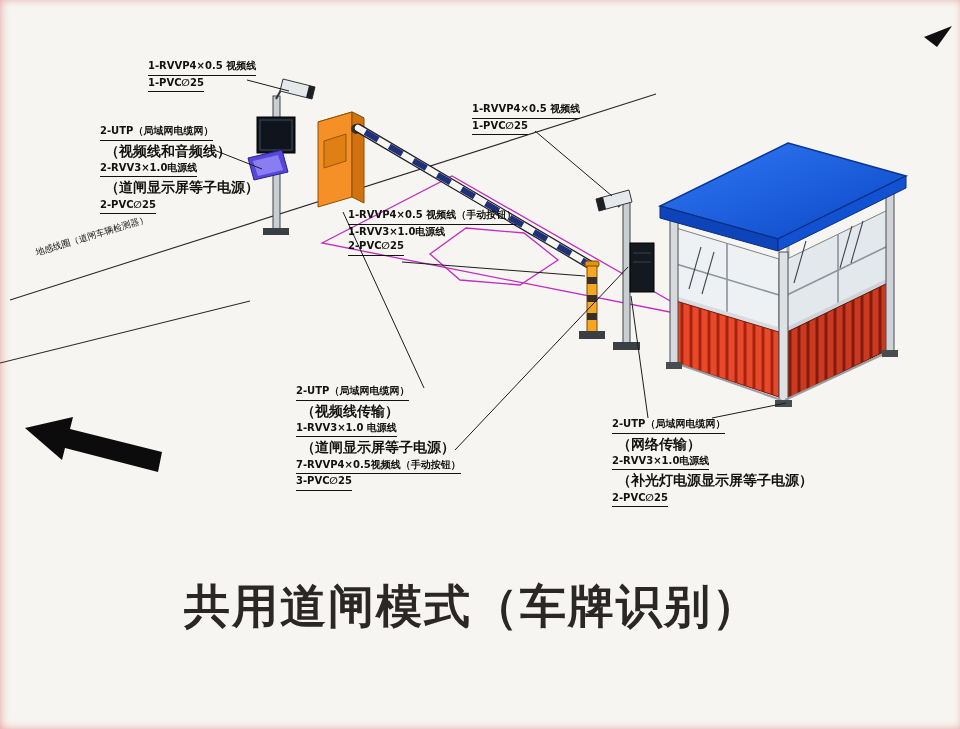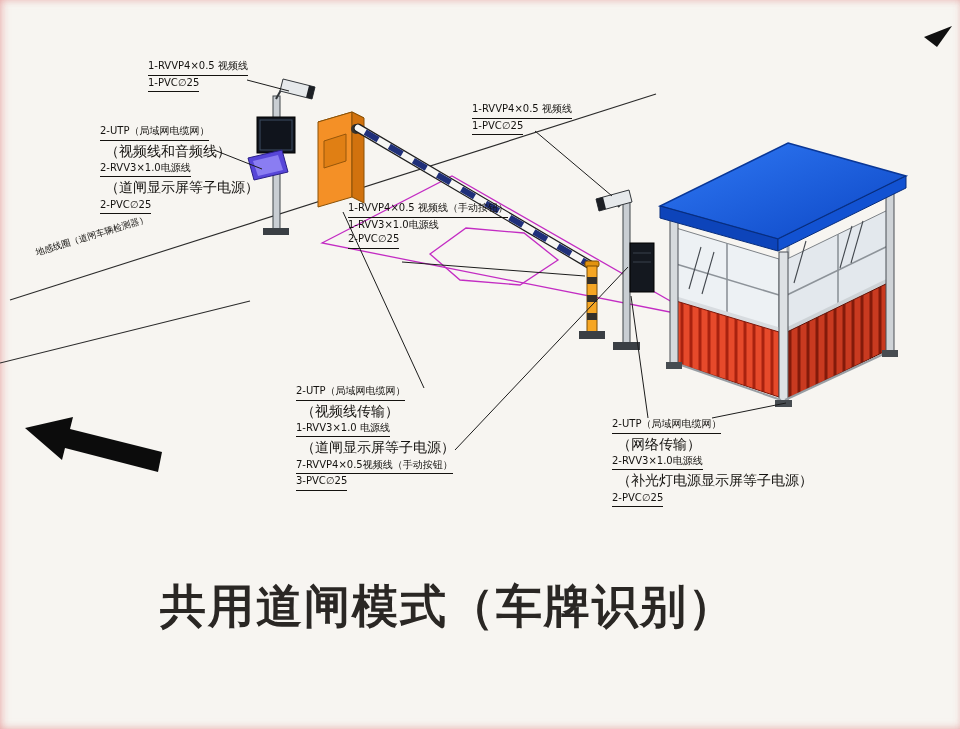--- a/index.html
+++ b/index.html
@@ -3,27 +3,27 @@
 <meta charset="utf-8">
 <style>
   html,body{margin:0;padding:0;}
   body{width:960px;height:729px;background:#efece8;font-family:"DejaVu Sans","Liberation Sans",sans-serif;}
   .stage{position:relative;width:960px;height:729px;overflow:hidden;background:#f7f5f1;
     box-shadow:inset 5px 0 8px -3px rgba(228,140,140,.55),
                inset 0 5px 9px -5px rgba(228,140,140,.38),
                inset 0 -6px 9px -5px rgba(228,140,140,.38),
                inset -4px 0 8px -5px rgba(228,140,140,.3);}
   svg.canvas{position:absolute;left:0;top:0;}
-  .cad-label{position:absolute;color:#14120f;font-size:10px;line-height:1.45;white-space:nowrap;z-index:3;}
+  .cad-label{position:absolute;color:#14120f;font-size:10px;line-height:1.45;white-space:nowrap;z-index:3;font-weight:bold;}
   .cad-label .ln{display:block;width:max-content;}
   .cad-label .u{border-bottom:1.2px solid #14120f;padding-bottom:1px;}
   .cad-label .sm{font-size:14px;margin-left:5px;}
   .loop-label{position:absolute;left:34px;top:247px;font-size:9px;color:#14120f;
     transform:rotate(-17deg);transform-origin:0 0;white-space:nowrap;z-index:3;}
-  .main-title{position:absolute;left:48px;top:576px;width:800px;text-align:center;
+  .main-title{position:absolute;left:72px;top:576px;width:800px;text-align:center;
     font-size:46px;font-weight:700;letter-spacing:2px;color:#2a2724;z-index:3;}
 </style>
 </head>
 <body>
 
 <div class="stage">
 
   <svg class="canvas" width="960" height="729" viewBox="0 0 960 729">
     <defs>
       <linearGradient id="roofG" x1="0" y1="0" x2="1" y2="1">
@@ -150,21 +150,21 @@
   </div>
 
   <div class="cad-label" style="left:100px;top:124px">
     <span class="ln u">2-UTP（局域网电缆网）</span>
     <span class="ln sm">（视频线和音频线）</span>
     <span class="ln u">2-RVV3×1.0电源线</span>
     <span class="ln sm">（道闸显示屏等子电源）</span>
     <span class="ln u">2-PVC∅25</span>
   </div>
 
-  <div class="cad-label" style="left:348px;top:201px">
+  <div class="cad-label" style="left:348px;top:208px">
     <span class="ln u">1-RVVP4×0.5 视频线（手动按钮）</span>
     <span class="ln">1-RVV3×1.0电源线</span>
     <span class="ln u">2-PVC∅25</span>
   </div>
 
   <div class="cad-label" style="left:472px;top:102px">
     <span class="ln u">1-RVVP4×0.5 视频线</span>
     <span class="ln u">1-PVC∅25</span>
   </div>
 

